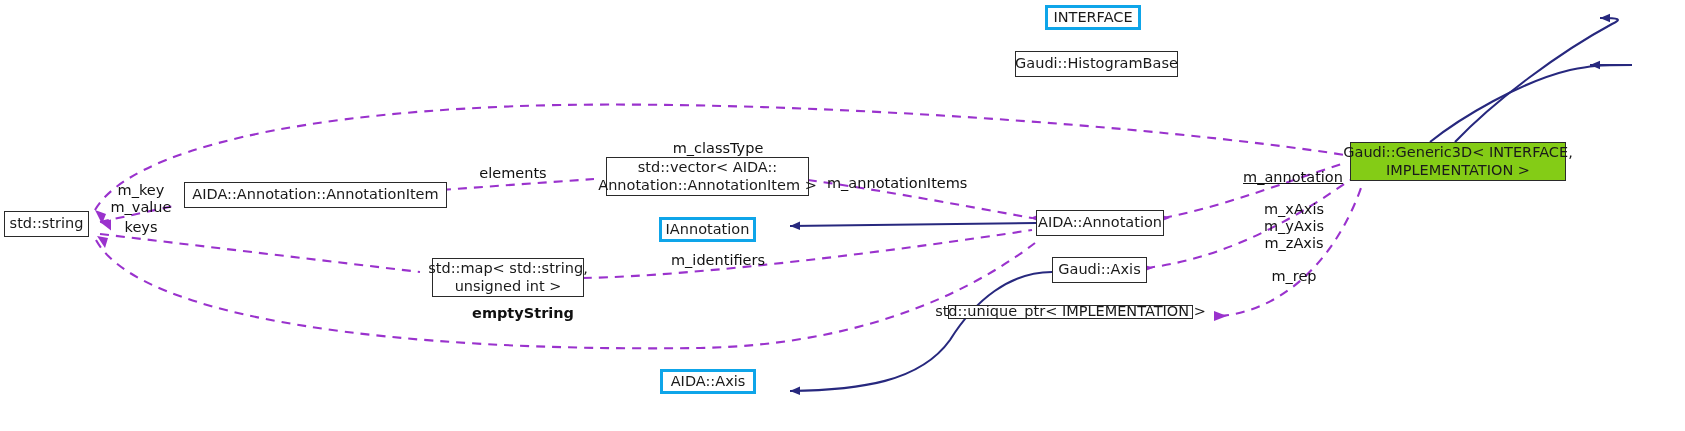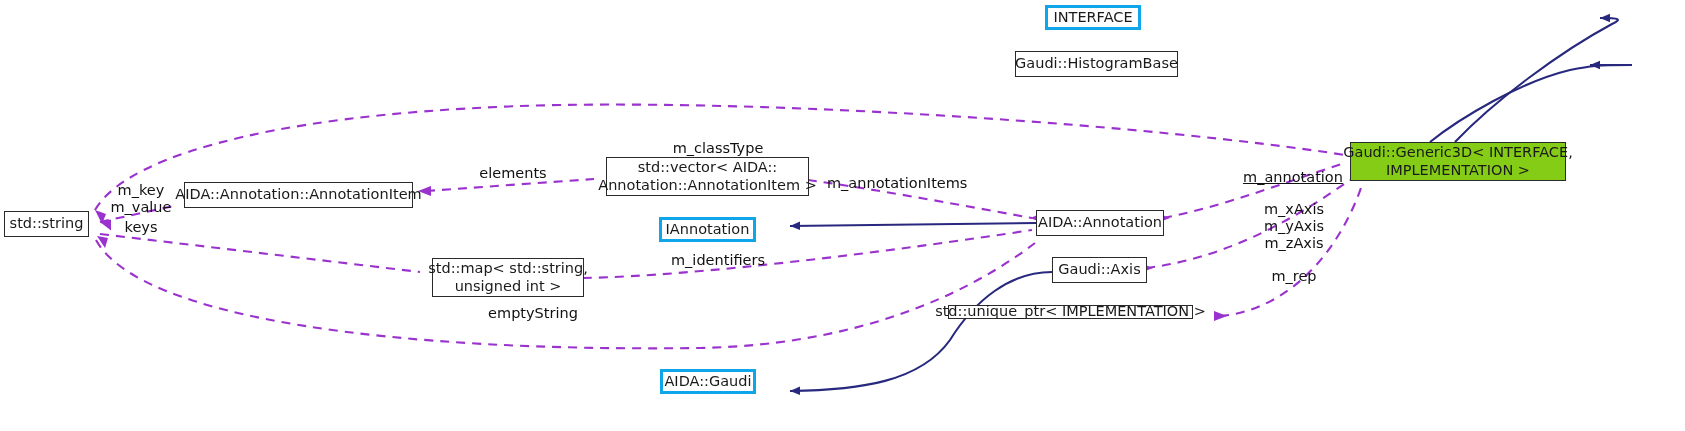--- a/index.html
+++ b/index.html
@@ -98,51 +98,51 @@
   <div class="node light" style="left:1045px;top:5px;width:96px;height:25px;">INTERFACE</div>
 
   <div class="node" style="left:1015px;top:51px;width:163px;height:26px;">Gaudi::HistogramBase</div>
 
   <div class="node focus" style="left:1350px;top:142px;width:216px;height:39px;">Gaudi::Generic3D&lt; INTERFACE,
 IMPLEMENTATION &gt;</div>
 
   <div class="node" style="left:606px;top:157px;width:203px;height:39px;">std::vector&lt; AIDA::
 Annotation::AnnotationItem &gt;</div>
 
-  <div class="node" style="left:184px;top:182px;width:229px;height:26px;text-align:center;">AIDA::Annotation::AnnotationItem</div>
+  <div class="node" style="left:184px;top:182px;width:263px;height:26px;text-align:center;">AIDA::Annotation::AnnotationItem</div>
 
   <div class="node" style="left:4px;top:211px;width:85px;height:26px;">std::string</div>
 
   <div class="node light" style="left:659px;top:217px;width:97px;height:25px;">IAnnotation</div>
 
   <div class="node" style="left:1036px;top:210px;width:128px;height:26px;">AIDA::Annotation</div>
 
   <div class="node" style="left:432px;top:258px;width:152px;height:39px;">std::map&lt; std::string,
 unsigned int &gt;</div>
 
   <div class="node" style="left:1052px;top:257px;width:95px;height:26px;">Gaudi::Axis</div>
 
   <div class="node" style="left:948px;top:305px;width:245px;height:14px;">std::unique_ptr&lt; IMPLEMENTATION &gt;</div>
 
-  <div class="node light" style="left:660px;top:369px;width:96px;height:25px;">AIDA::Gaudi</div>
+  <div class="node light" style="left:660px;top:369px;width:96px;height:25px;">AIDA::Axis</div>
 
   <div class="elabel" style="left:668px;top:94px;width:100px;margin-top:46px;">m_classType</div>
 
   <div class="elabel" style="left:468px;top:165px;width:90px;">elements</div>
 
   <div class="elabel" style="left:827px;top:175px;width:140px;">m_annotationItems</div>
 
   <div class="elabel" style="left:105px;top:182px;width:72px;">m_key
 m_value</div>
 
   <div class="elabel" style="left:114px;top:219px;width:54px;">keys</div>
 
   <div class="elabel" style="left:663px;top:252px;width:110px;">m_identifiers</div>
 
-  <div class="elabel" style="left:478px;top:305px;width:110px;">emptyString</div>
+  <div class="elabel" style="left:468px;top:305px;width:110px;font-weight:bold;">emptyString</div>
 
   <div class="elabel" style="left:1238px;top:169px;width:110px;text-decoration:underline;">m_annotation</div>
 
   <div class="elabel" style="left:1252px;top:201px;width:84px;">m_xAxis
 m_yAxis
 m_zAxis</div>
 
   <div class="elabel" style="left:1264px;top:268px;width:60px;">m_rep</div>
 
 </div>

